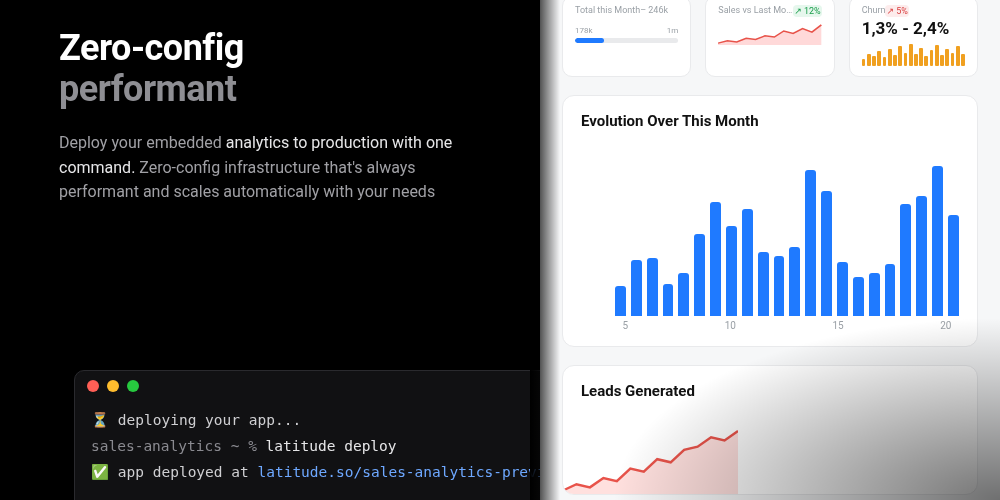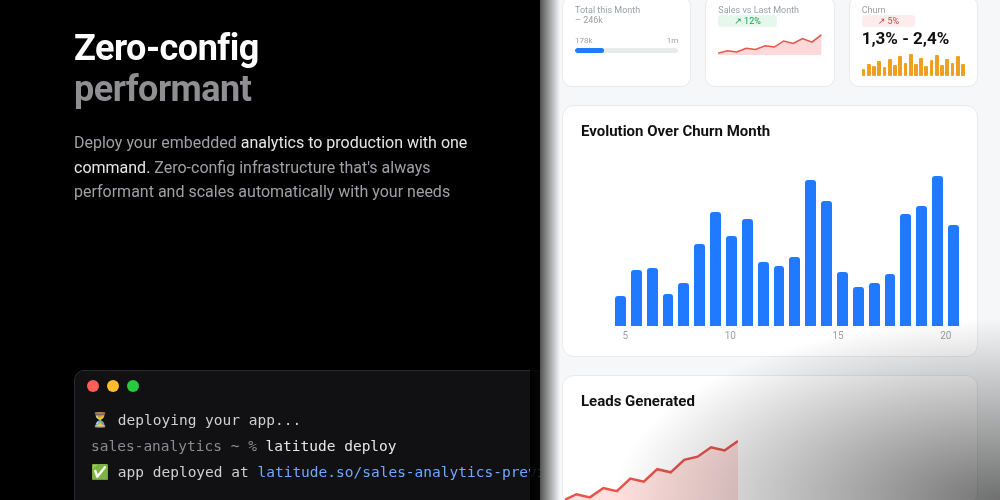--- a/index.html
+++ b/index.html
@@ -8,21 +8,21 @@
     height: 500px;
     background: #000;
     font-family: -apple-system, BlinkMacSystemFont, "Segoe UI", Roboto, Helvetica, Arial, sans-serif;
     overflow: hidden;
     position: relative;
   }
 
   
   .hero {
     position: absolute;
-    left: 74px;
+    left: 59px;
     top: 28px;
     width: 420px;
     color: #fff;
   }
   .hero h1 {
     font-size: 36px;
     font-weight: 700;
     line-height: 1.15;
     letter-spacing: -0.5px;
   }
@@ -94,25 +94,25 @@
     padding: 8px 12px 10px 12px;
     min-width: 0;
   }
   .card-label {
     font-size: 9px;
     color: #9aa0a6;
     white-space: nowrap;
     overflow: hidden;
     text-overflow: ellipsis;
   }
-  .card-header { display:flex; justify-content:flex-start; align-items:flex-start;flex-direction:column; }
+  .card-header { display:flex; justify-content:flex-start; align-items:flex-start; }
   .card-delta { font-size: 9px; color: #9aa0a6; }
   .card-badge {
     font-size: 9px;
-    padding: 1px 16px;
+    padding: 1px 1px;
     border-radius: 4px;
     white-space: nowrap;
   }
   .badge-up { background: #e6f7ed; color: #1a9e4b; }
   .badge-down { background: #fdecec; color: #d93f3f; }
   .card-value {
     font-size: 17px;
     font-weight: 700;
     color: #111;
     margin-top: 1px;
@@ -289,21 +289,21 @@
             <div class="minibar" style="height: 61.1111%;"></div>
             <div class="minibar" style="height: 88.8889%;"></div>
             <div class="minibar" style="height: 55.5556%;"></div>
           </div>
       </div>
     </div>
 
   </div>
 
   <div class="chart-card">
-    <div class="chart-title">Evolution Over Churn Month</div>
+    <div class="chart-title">Evolution Over This Month</div>
     <div class="barchart">
       <div class="bars-area" id="ev-bars">
           <div class="evbar" style="height: 17.5%;"></div>
           <div class="evbar" style="height: 32.5%;"></div>
           <div class="evbar" style="height: 33.75%;"></div>
           <div class="evbar" style="height: 18.75%;"></div>
           <div class="evbar" style="height: 25%;"></div>
           <div class="evbar" style="height: 47.5%;"></div>
           <div class="evbar" style="height: 66.25%;"></div>
           <div class="evbar" style="height: 52.5%;"></div>

